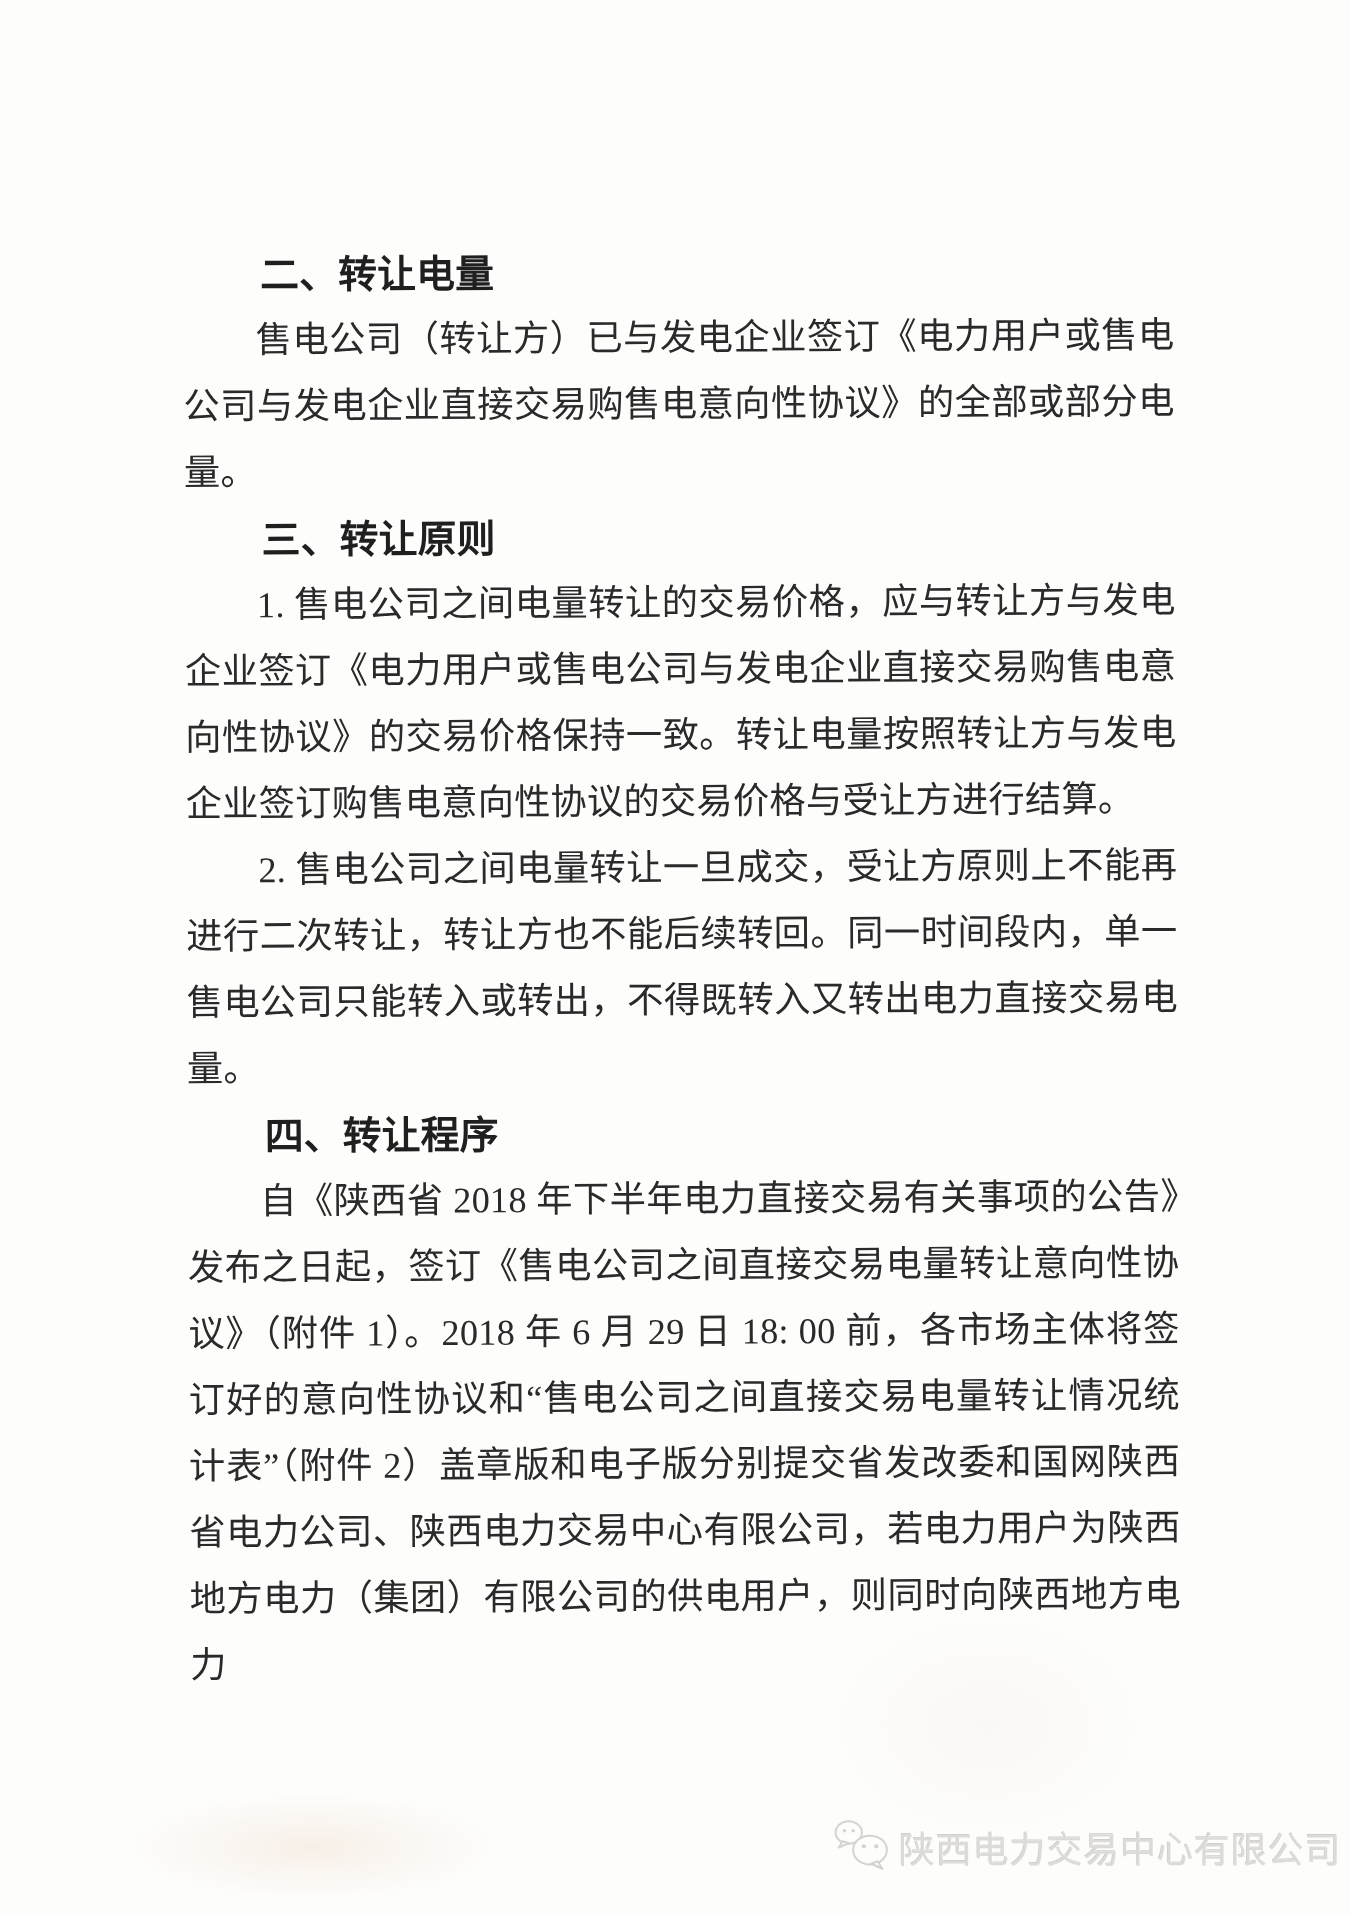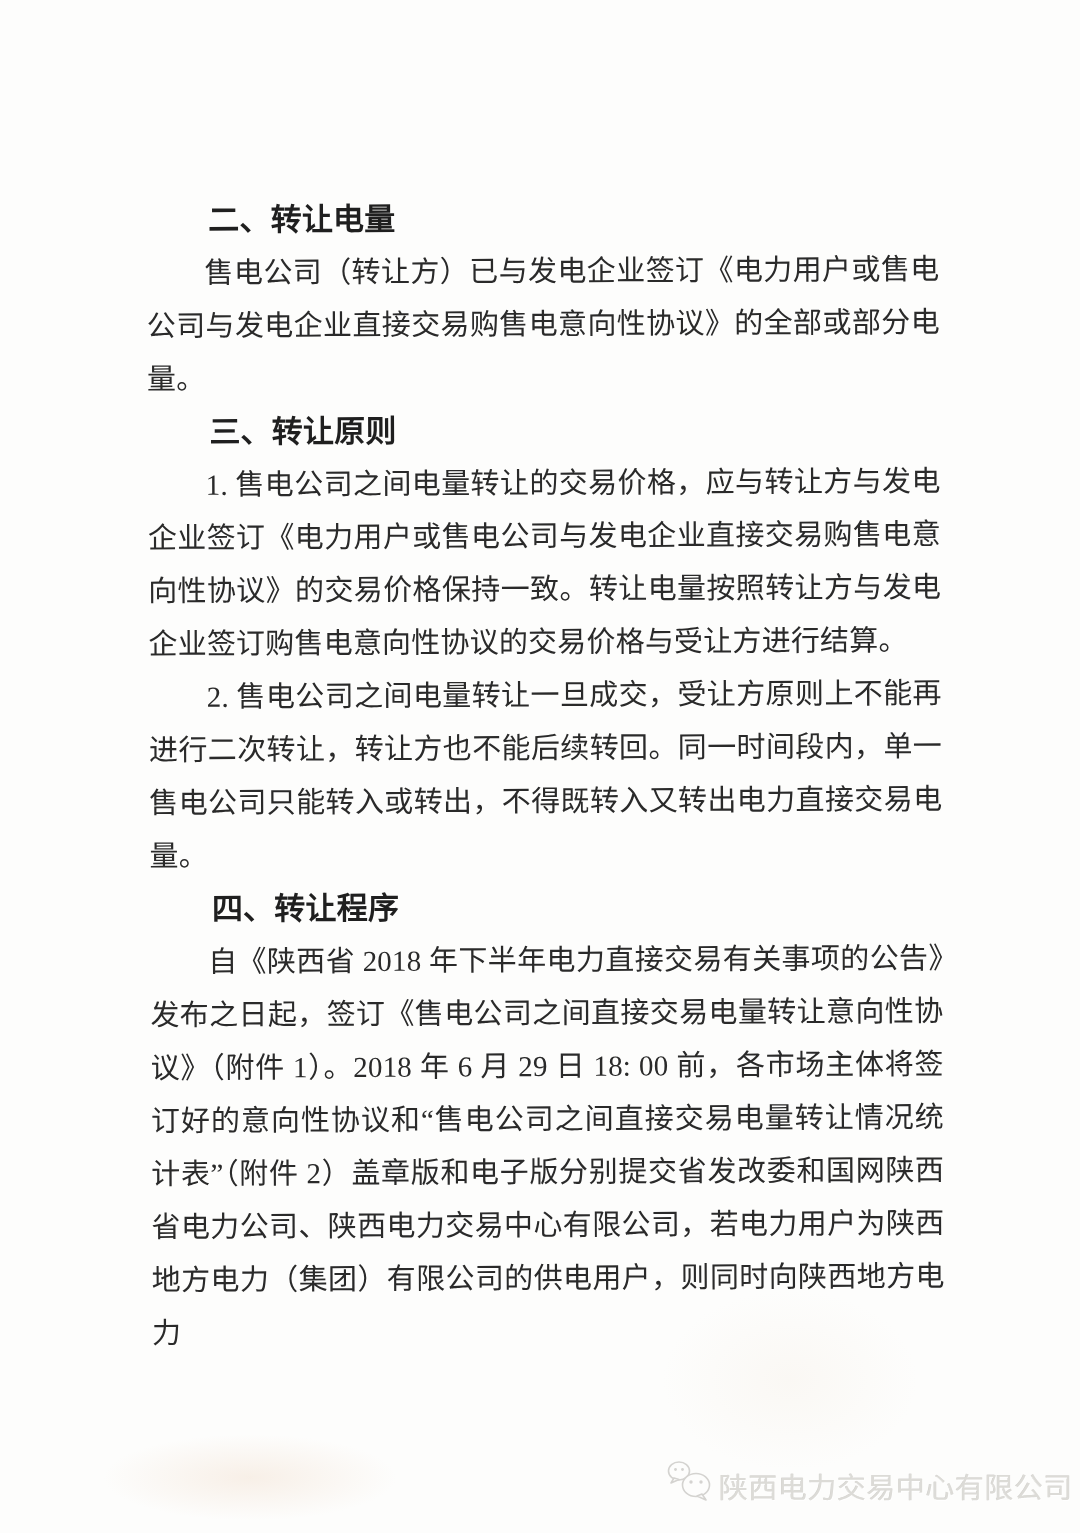--- a/index.html
+++ b/index.html
@@ -54,21 +54,21 @@
   }
   .doc p.cont { text-align-last: justify; }
 
   
   .wm {
     position: absolute;
     left: 666px;
     top: 1448px;
     height: 58px;
     display: flex;
-    align-items: flex-end;
+    align-items: center;
     gap: 5px;
   }
   .wm-logo { display: block; width: 48px; height: 48px; }
   .wm-text {
     font-family: "Liberation Sans", "DejaVu Sans", sans-serif;
     font-size: 29px;
     letter-spacing: 0.5px;
     color: #dcdbd7;
     text-shadow: 0.5px 0.5px 0 #ffffff, -0.5px -0.5px 0 #d0cfcb;
     white-space: nowrap;

